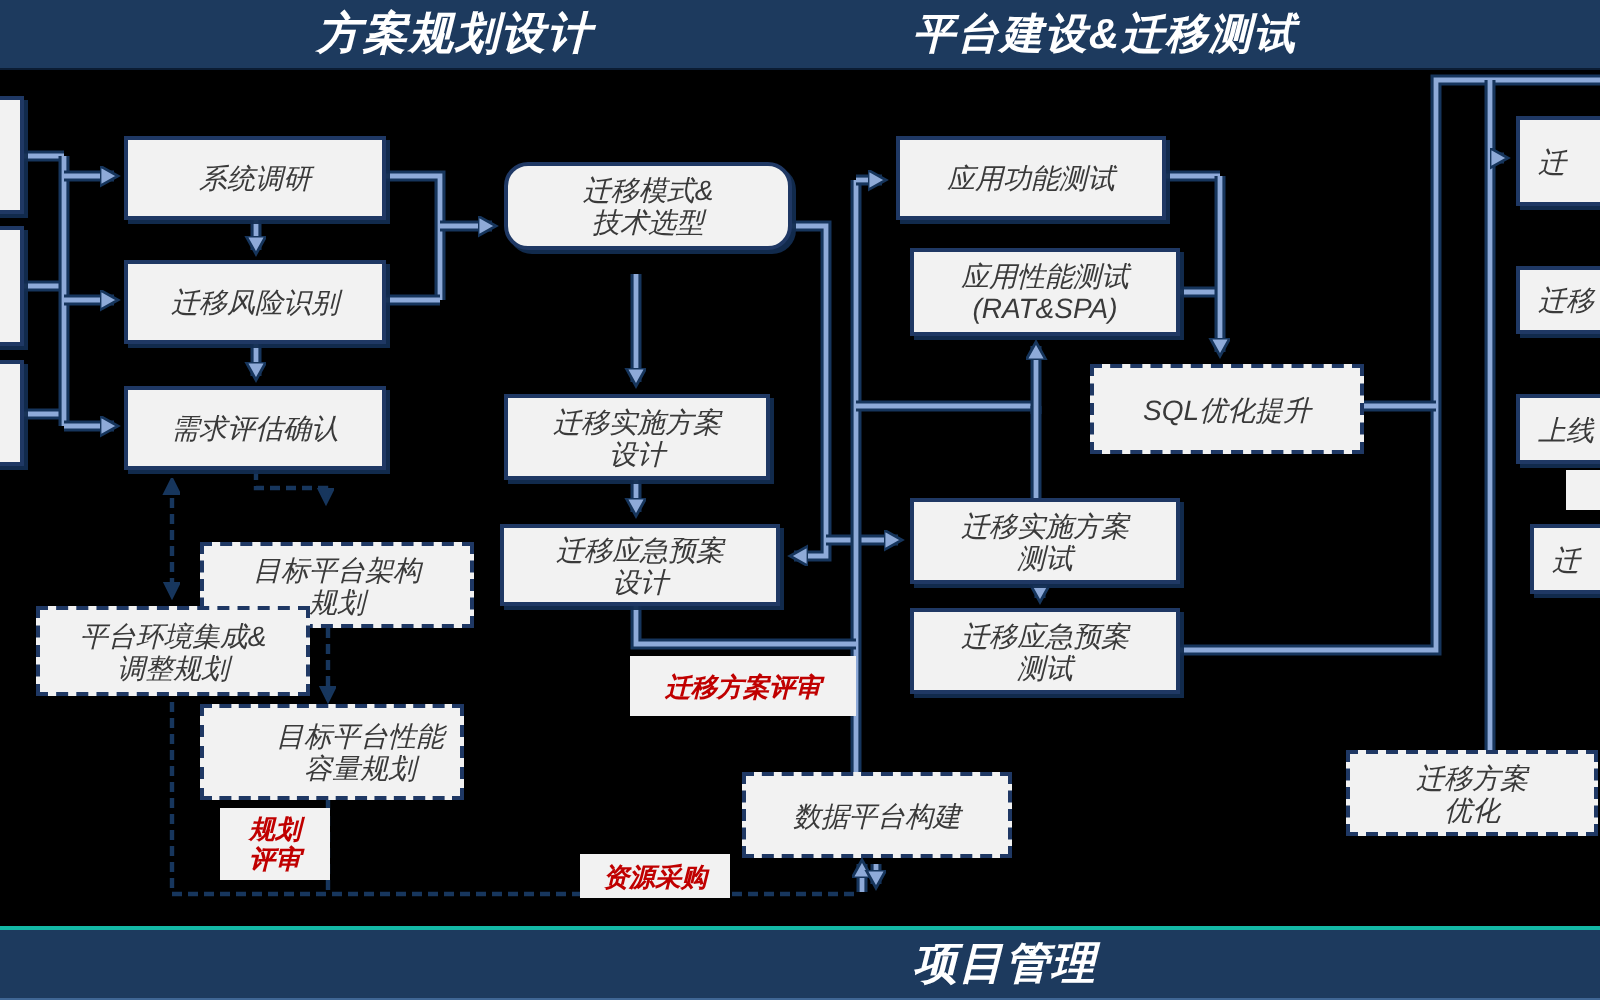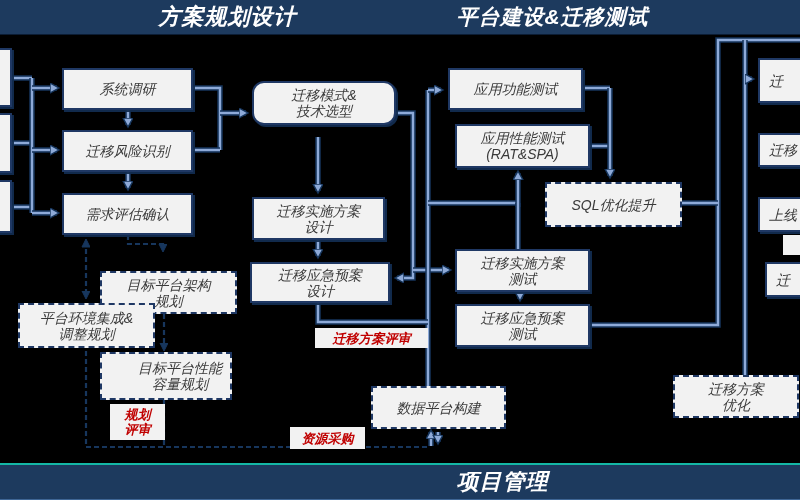--- a/index.html
+++ b/index.html
@@ -159,21 +159,21 @@
         <span>技术选型</span>
       </div>
       <div class="box solid" style="left: 252px; top: 197px; width: 133px; height: 43px;">
         <span>迁移实施方案</span>
         <span>设计</span>
       </div>
       <div class="box solid" style="left: 250px; top: 262px; width: 140px; height: 41px;">
         <span>迁移应急预案</span>
         <span>设计</span>
       </div>
-      <div class="box review" style="left: 315px; top: 328px; width: 113px; height: 20px;">
+      <div class="box review" style="left: 315px; top: 328px; width: 113px; height: 30px;">
         <span>迁移方案评审</span>
       </div>
       <div class="box dashed" style="left: 371px; top: 386px; width: 135px; height: 43px;">
         <span>数据平台构建</span>
       </div>
       <div class="box review" style="left: 290px; top: 427px; width: 75px; height: 22px;">
         <span>资源采购</span>
       </div>
       <div class="box solid" style="left: 448px; top: 68px; width: 135px; height: 42px;">
         <span>应用功能测试</span>

